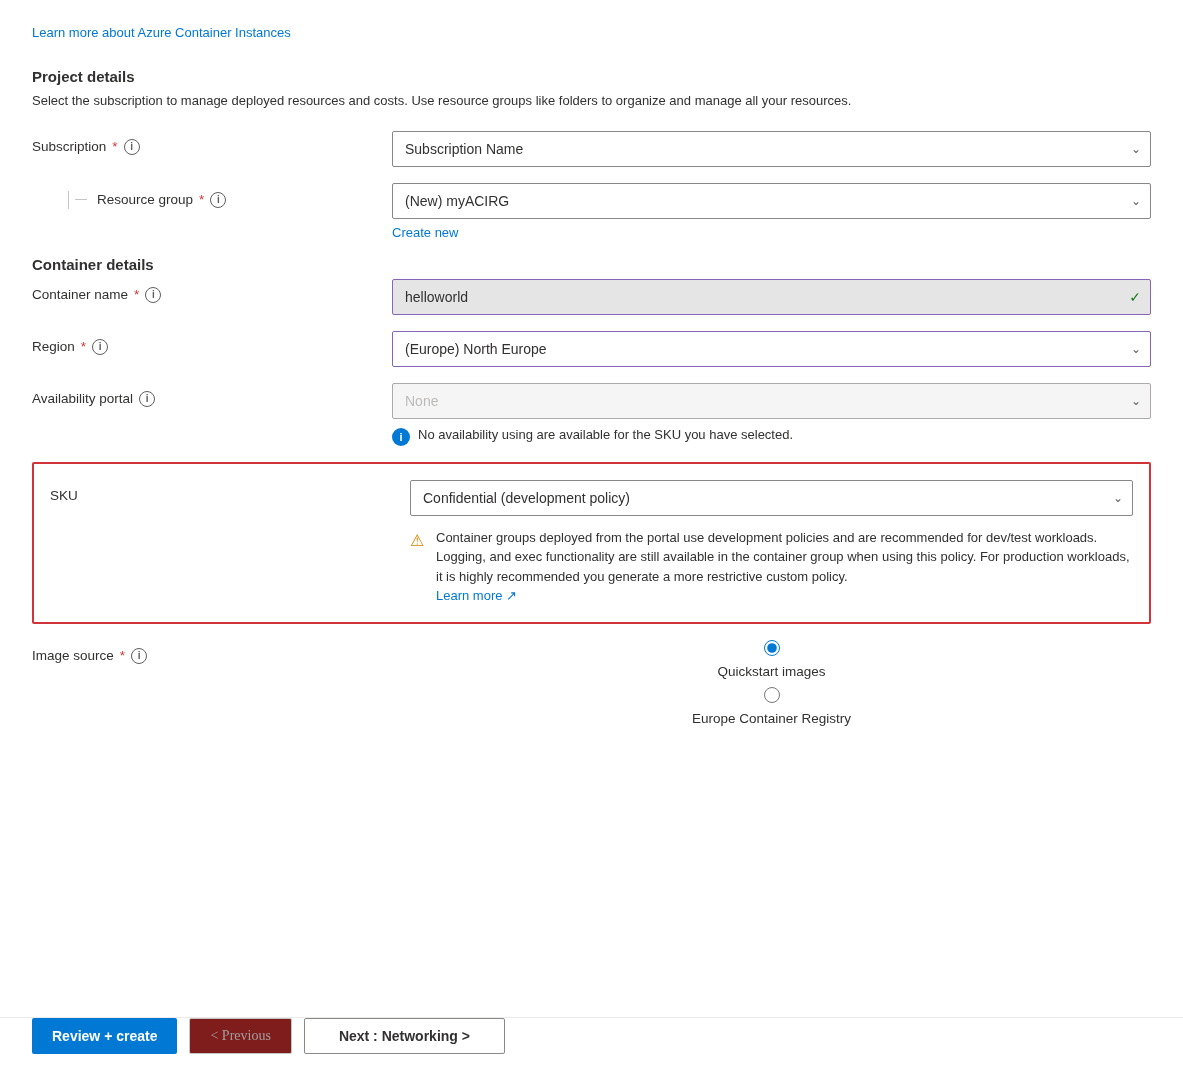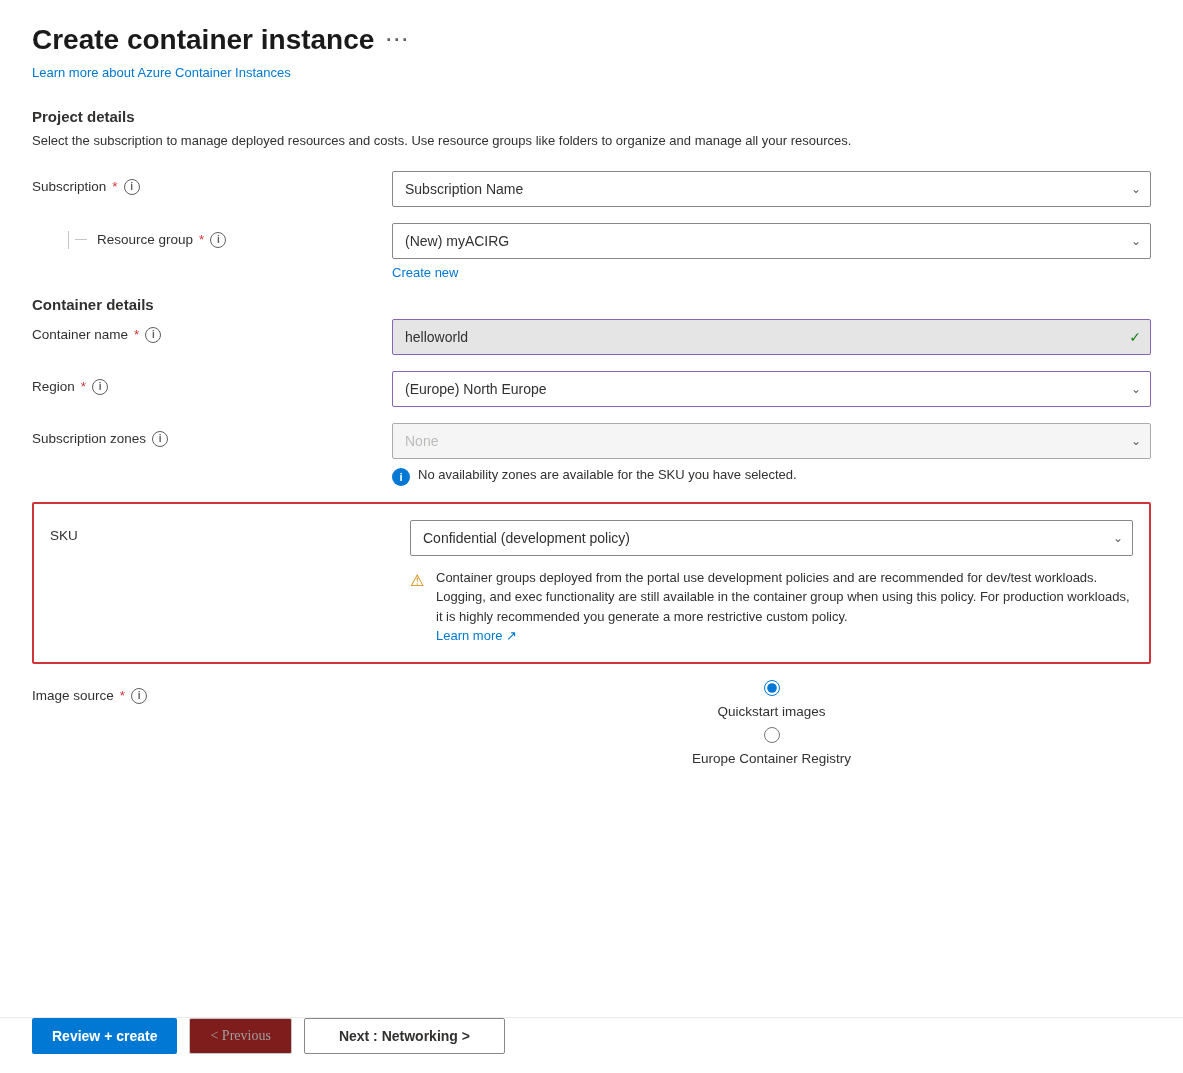--- a/index.html
+++ b/index.html
@@ -284,24 +284,20 @@
       font-size: 14px;
       font-weight: 600;
       cursor: pointer;
     }
   </style>
 </head>
 <body>
 
 <div class="page-container">
   
-  <div class="page-title">
-    <span>Create container instance</span>
-    <span class="ellipsis">···</span>
-  </div>
 
   
   <a class="learn-more-link" href="#">Learn more about Azure Container Instances</a>
 
   
   <div class="section-title">Project details</div>
   <div class="section-desc">Select the subscription to manage deployed resources and costs. Use resource groups like folders to organize and manage all your resources.</div>
 
   
   <div class="form-row">
@@ -367,31 +363,31 @@
       <div class="select-wrapper">
         <select class="form-select purple-border"><option>(Europe) North Europe</option></select>
         <span class="chevron-icon">⌄</span>
       </div>
     </div>
   </div>
 
   
   <div class="form-row">
     <div class="form-label-col">
-      <span>Subscription zones</span>
+      <span>Availability portal</span>
       <span class="info-icon">i</span>
     </div>
     <div class="form-control-col">
       <div class="select-wrapper">
         <select class="form-select disabled-select" disabled=""><option>None</option></select>
         <span class="chevron-icon">⌄</span>
       </div>
       <div class="info-message">
         <div class="info-circle">i</div>
-        <span>No availability zones are available for the SKU you have selected.</span>
+        <span>No availability using are available for the SKU you have selected.</span>
       </div>
     </div>
   </div>
 
   
   <div class="sku-box">
     <div class="sku-row">
       <div class="sku-label-col">
         <span>SKU</span>
       </div>

